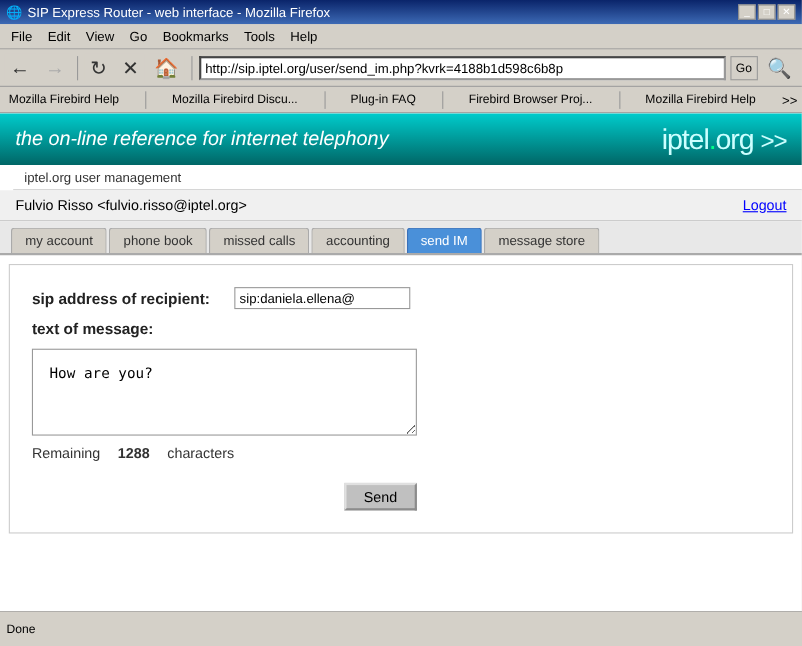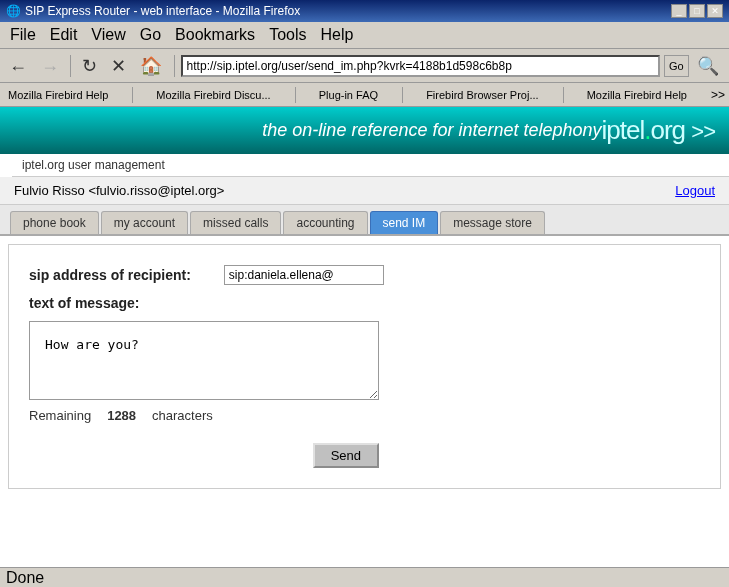--- a/index.html
+++ b/index.html
@@ -28,21 +28,21 @@
       cursor: pointer;
     }
 
     
     .menu-bar {
       background: #d4d0c8;
       border-bottom: 1px solid #999;
       padding: 2px 4px;
       display: flex;
       gap: 2px;
-      font-size: 16px;
+      font-size: 12px;
     }
     .menu-item { padding: 2px 6px; cursor: pointer; }
 
     
     .toolbar {
       background: #d4d0c8;
       border-bottom: 1px solid #999;
       padding: 3px 4px;
       display: flex;
       align-items: center;
@@ -101,21 +101,21 @@
     }
     .bookmark-separator { width: 1px; height: 16px; background: #999; }
     .bookmarks-expand { margin-left: auto; font-size: 12px; cursor: pointer; }
 
     
     .site-header {
       background: linear-gradient(to bottom, #00cccc, #006666);
       padding: 8px 14px;
       display: flex;
       align-items: center;
-      justify-content: flex-end;
+      justify-content: space-between;
     }
     .site-title {
       color: white;
       font-size: 18px;
       font-style: italic;
       font-weight: normal;
     }
     .site-logo {
       color: #ccffff;
       font-size: 26px;
@@ -189,21 +189,20 @@
       font-size: 14px;
       font-weight: bold;
       color: #222;
       margin-right: 22px;
     }
     .form-input {
       border: 1px solid #999;
       padding: 2px 4px;
       font-size: 12px;
       width: 160px;
-      margin-left: 11px;
     }
 
     .message-textarea {
       display: block;
       border: 1px solid #999;
       width: 350px;
       height: 79px;
       padding: 15px;
       font-size: 13px;
       resize: vertical;
@@ -239,22 +238,22 @@
 
     
     .status-bar {
       position: fixed;
       bottom: 0;
       left: 0;
       width: 729px;
       background: #d4d0c8;
       border-top: 1px solid #999;
       padding: 2px 6px;
-      font-size: 16px;
-      height: 20px;
+      font-size: 11px;
+      height: 32px;
       display: flex;
       align-items: center;
     }
 
     .content-wrapper {
       background: white;
       height: calc(587px - 22px - 30px - 34px - 24px);
       overflow-y: auto;
     }
   </style>
@@ -326,22 +325,22 @@
   <div class="page-header">
     <span>iptel.org user management</span>
   </div>
 
   <div class="user-bar">
     <span class="user-name">Fulvio Risso &lt;fulvio.risso@iptel.org&gt;</span>
     <a class="logout-link">Logout</a>
   </div>
 
   <div class="tabs">
+    <div class="tab">my account</div>
     <div class="tab">phone book</div>
-    <div class="tab">my account</div>
     <div class="tab">missed calls</div>
     <div class="tab">accounting</div>
     <div class="tab active">send IM</div>
     <div class="tab">message store</div>
   </div>
 
   <div class="main-content">
 
     <div class="form-row">
       <span class="form-label">sip address of recipient:</span>

